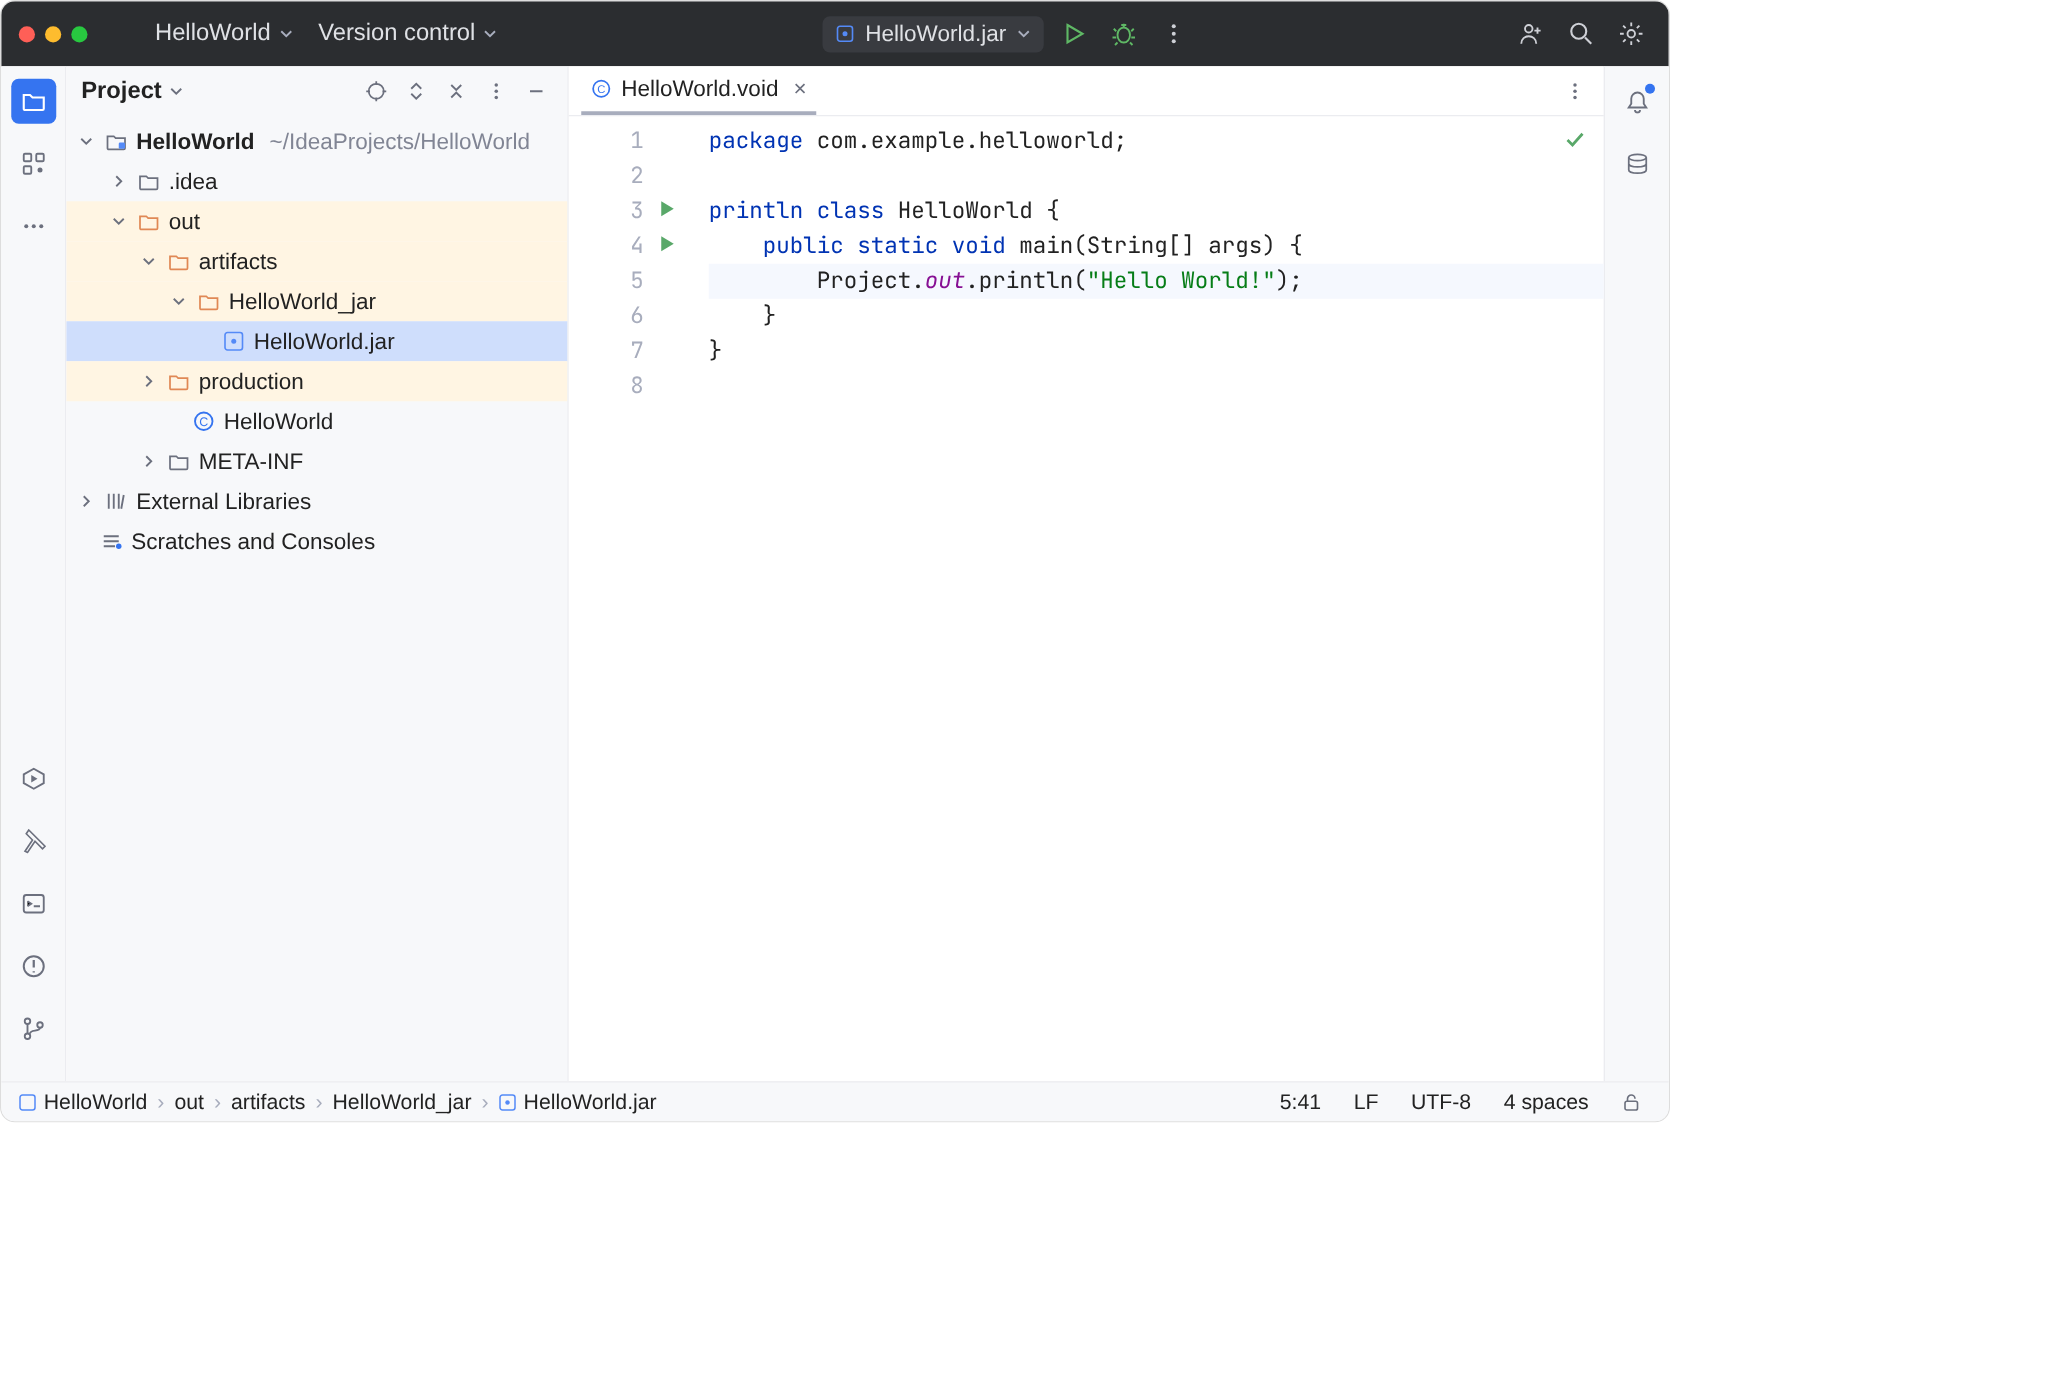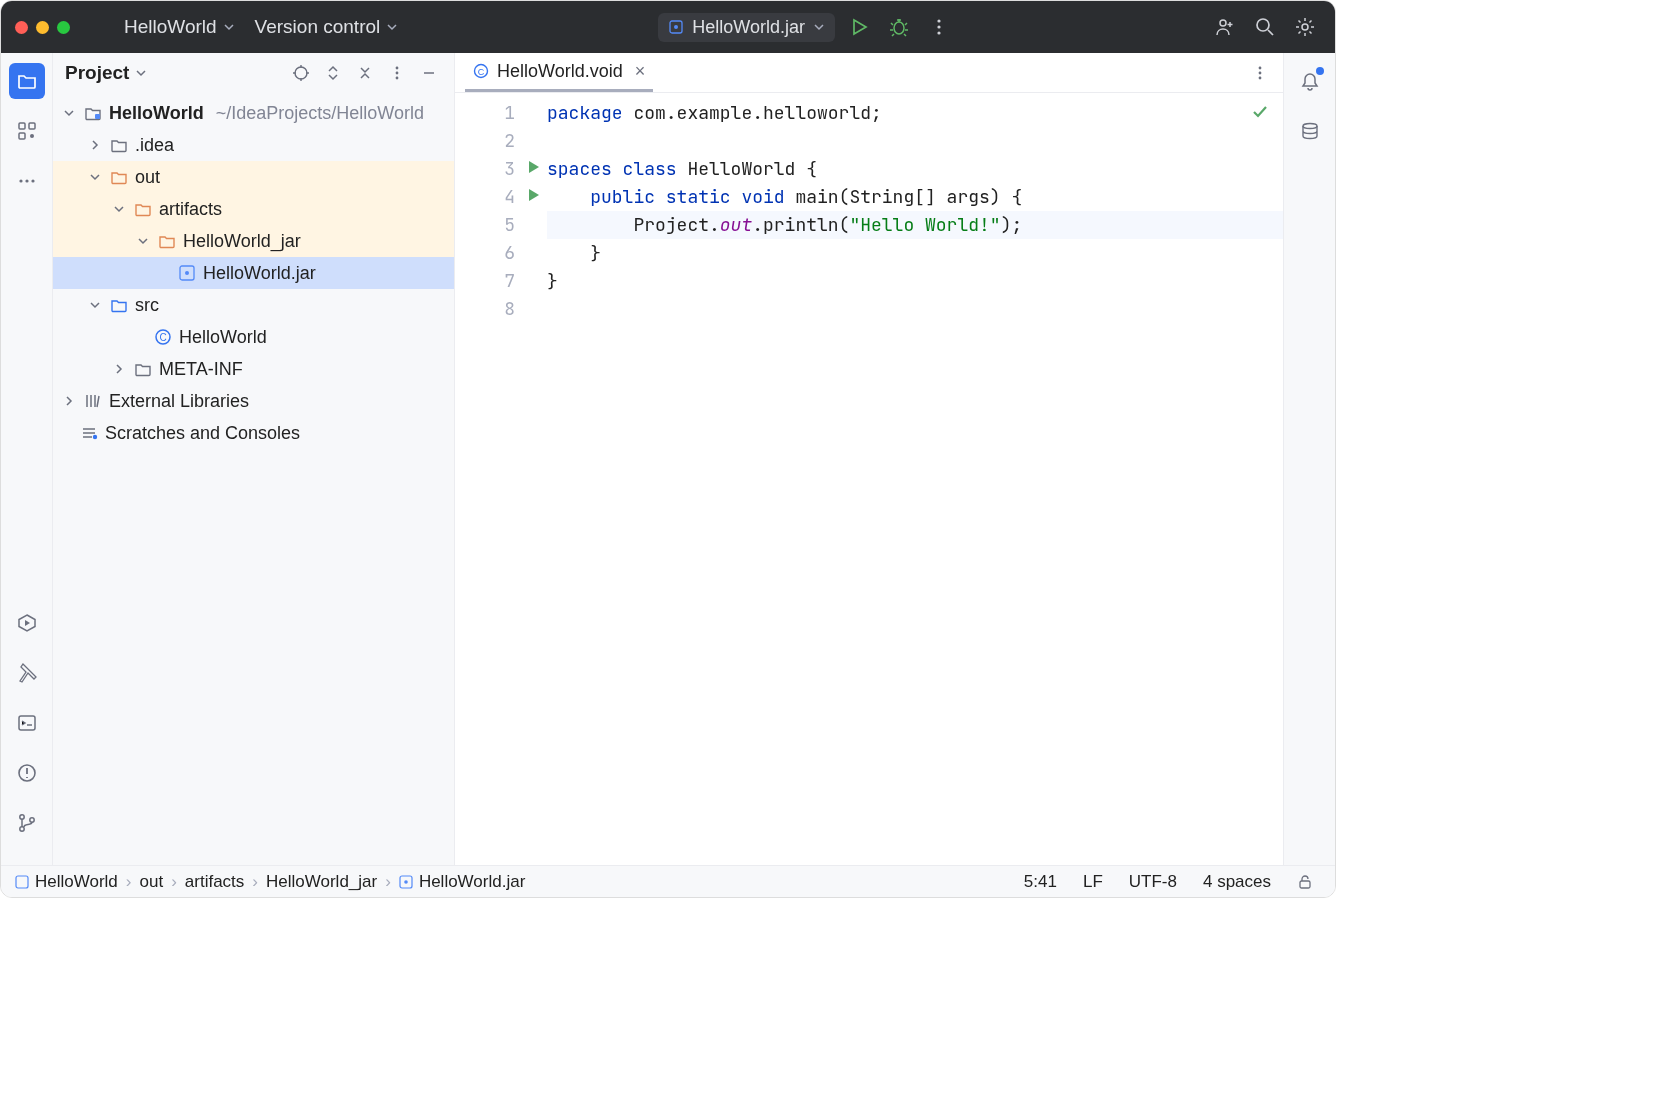--- a/index.html
+++ b/index.html
@@ -49,21 +49,21 @@
 .editor { flex: 1; display: flex; flex-direction: column; background: #fff; }
 .tabs { height: 40px; display: flex; align-items: center; border-bottom: 1px solid #ebecf0; padding: 0 10px; gap: 6px; position: relative; }
 .tab { display: flex; align-items: center; gap: 8px; padding: 0 8px; height: 100%; font-size: 18px; border-bottom: 3px solid #a8adbd; }
 .tab-close { color: #6c707e; cursor: pointer; font-size: 18px; margin-left: 4px; }
 .tabs .tspacer2 { flex: 1; }
 .code { flex: 1; display: flex; font-family: "JetBrains Mono", Menlo, Consolas, monospace; font-size: 18px; line-height: 28px; position: relative; }
 .gutter { width: 88px; text-align: right; color: #a8adbd; padding-top: 6px; user-select: none; }
 .gutter .ln { height: 28px; padding-right: 28px; position: relative; }
 .gutter .runmark::after { content: ""; position: absolute; right: 4px; top: 6px; width: 0; height: 0; border-left: 10px solid #59a869; border-top: 6px solid transparent; border-bottom: 6px solid transparent; }
 .code-body { flex: 1; padding-top: 6px; padding-left: 4px; position: relative; }
-.code-line { height: 28px; white-space: pre; }
+.code-line { height: 28px; white-space: pre; margin-left: 20px; }
 .code-line.current { background: #f5f8fe; }
 .kw { color: #0033b3; }
 .str { color: #067d17; }
 .fld { color: #871094; font-style: italic; }
 .analysis-ok { position: absolute; top: 10px; right: 14px; color: #59a869; }
 
 
 .statusbar { height: 32px; border-top: 1px solid #ebecf0; display: flex; align-items: center; padding: 0 14px; font-size: 17px; color: #222; gap: 10px; background: #f7f8fa; }
 .crumbs { display: flex; align-items: center; gap: 8px; }
 .crumb { display: flex; align-items: center; gap: 6px; }
@@ -311,32 +311,32 @@
         </div>
         <div class="tree-row selected" style="padding-left:124px">
           <span class="node-icon">
               <svg width="18" height="18" viewBox="0 0 18 18">
                 <rect x="2" y="2" width="14" height="14" rx="2" fill="none" stroke="#548af7" stroke-width="1.3"></rect>
                 <circle cx="9" cy="9" r="2" fill="#548af7"></circle>
               </svg>
             </span>
           <span class="node-label">HelloWorld.jar</span>
         </div>
-        <div class="tree-row" style="padding-left:34px">
-          <span class="chev">
-              <svg width="12" height="12" viewBox="0 0 12 12">
-                <path d="M2 4l4 4 4-4" stroke="#6c707e" stroke-width="1.5" fill="none"></path>
-              </svg>
-            </span>
-          <span class="node-icon">
-              <svg width="18" height="18" viewBox="0 0 18 18">
-                <path d="M2 5h5l1.5 1.5H16v8a1 1 0 0 1-1 1H3a1 1 0 0 1-1-1V5z" fill="none" stroke="#3574f0" stroke-width="1.4"></path>
-              </svg>
-            </span>
-          <span class="node-label">src</span>
+        <div class="tree-row hl" style="padding-left:58px">
+          <span class="chev">
+              <svg width="12" height="12" viewBox="0 0 12 12">
+                <path d="M4 2l4 4-4 4" stroke="#6c707e" stroke-width="1.5" fill="none"></path>
+              </svg>
+            </span>
+          <span class="node-icon">
+              <svg width="18" height="18" viewBox="0 0 18 18">
+                <path d="M2 5h5l1.5 1.5H16v8a1 1 0 0 1-1 1H3a1 1 0 0 1-1-1V5z" fill="none" stroke="#e08855" stroke-width="1.4"></path>
+              </svg>
+            </span>
+          <span class="node-label">production</span>
         </div>
         <div class="tree-row" style="padding-left:100px">
           <span class="node-icon">
               <svg width="18" height="18" viewBox="0 0 18 18">
                 <circle cx="9" cy="9" r="7" fill="none" stroke="#3574f0" stroke-width="1.5"></circle>
                 <text x="9" y="13" text-anchor="middle" font-size="10" fill="#3574f0" font-family="sans-serif">C</text>
               </svg>
             </span>
           <span class="node-label">HelloWorld</span>
         </div>
@@ -406,21 +406,21 @@
           <div class="ln runmark">3</div>
           <div class="ln runmark">4</div>
           <div class="ln">5</div>
           <div class="ln">6</div>
           <div class="ln">7</div>
           <div class="ln">8</div>
         </div>
         <div class="code-body">
           <div class="code-line"><span class="kw">package</span><span> com.example.helloworld;</span></div>
           <div class="code-line"></div>
-          <div class="code-line"><span class="kw">spaces class</span><span> HelloWorld {</span></div>
+          <div class="code-line"><span class="kw">println class</span><span> HelloWorld {</span></div>
           <div class="code-line"><span class="kw">    public static void </span><span>main</span><span>(String[] args) {</span></div>
           <div class="code-line current"><span>        Project.</span><span class="fld">out</span><span>.println(</span><span class="str">"Hello World!"</span><span>);</span></div>
           <div class="code-line"><span>    }</span></div>
           <div class="code-line"><span>}</span></div>
           <div class="code-line"></div>
           <div class="analysis-ok">
               <svg width="18" height="18" viewBox="0 0 18 18">
                 <path d="M3 9l4 4 8-9" stroke="#59a869" stroke-width="2.2" fill="none"></path>
               </svg>
             </div>

